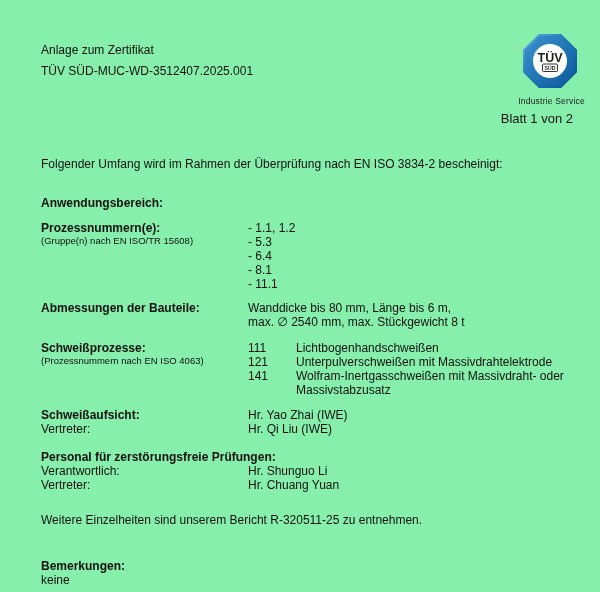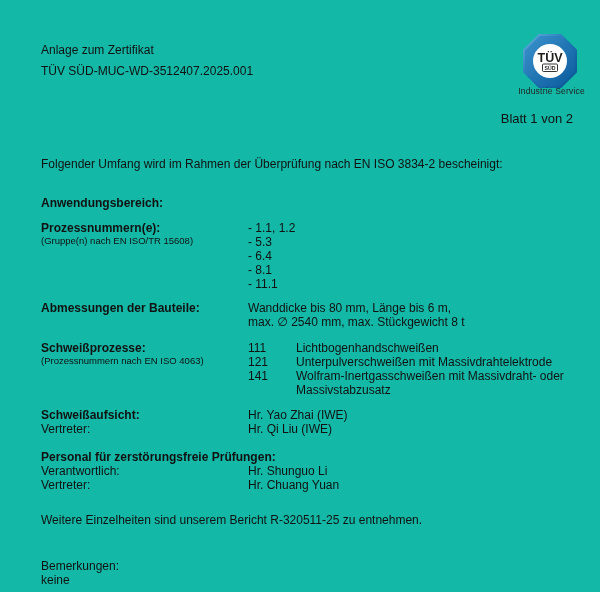--- a/index.html
+++ b/index.html
@@ -1,44 +1,44 @@
 <!DOCTYPE html>
 <html><head>
 <meta charset="utf-8">
 <style>
   html,body{margin:0;padding:0;background:#ffffff;}
   .page{
     position:relative;
     width:600px;height:592px;
-    background:#14b8a6;
+    background:#86efac;
     font-family:"Liberation Sans","DejaVu Sans",sans-serif;
     font-size:12px;line-height:14px;color:#111;
     overflow:hidden;
   }
   .content{position:absolute;left:41px;top:0;width:548px;}
   .hdr-line1{margin-top:43px;}
   .hdr-line2{margin-top:7px;}
   .logo-wrap{position:absolute;top:34px;right:23px;width:54px;height:54px;}
-  .logo-sub{position:absolute;top:84px;right:15px;font-size:8.5px;color:#222;letter-spacing:.2px;}
+  .logo-sub{position:absolute;top:94px;right:15px;font-size:8.5px;color:#222;letter-spacing:.2px;}
   .sheet-no{position:absolute;top:112px;right:27px;font-size:13px;color:#111;}
   .intro{margin-top:79px;}
   .row{display:grid;grid-template-columns:207px 1fr;align-items:start;}
   .row .label{font-weight:bold;}
   .row .note{font-size:9.5px;line-height:11px;color:#111;}
   .sec1{margin-top:25px;}
   .sec2{margin-top:11px;}
   .sec3{margin-top:10px;}
   .sec4{margin-top:12px;}
   .sec5{margin-top:11px;}
   .sec6{margin-top:14px;}
   .proc-row{display:grid;grid-template-columns:48px 292px;}
   .heading{font-weight:bold;}
   .report-note{margin-top:21px;}
   .remarks{margin-top:15px;}
-  .remarks .heading{font-weight:normal;margin-top:32px;}
+  .remarks .heading{font-weight:bold;margin-top:32px;}
 </style>
 </head>
 <body>
 
 <div class="page">
 
   <div class="logo-wrap">
     <svg width="54" height="54" viewBox="0 0 54 54">
       <defs>
         <linearGradient id="octg" x1="0" y1="0" x2="1" y2="1">

